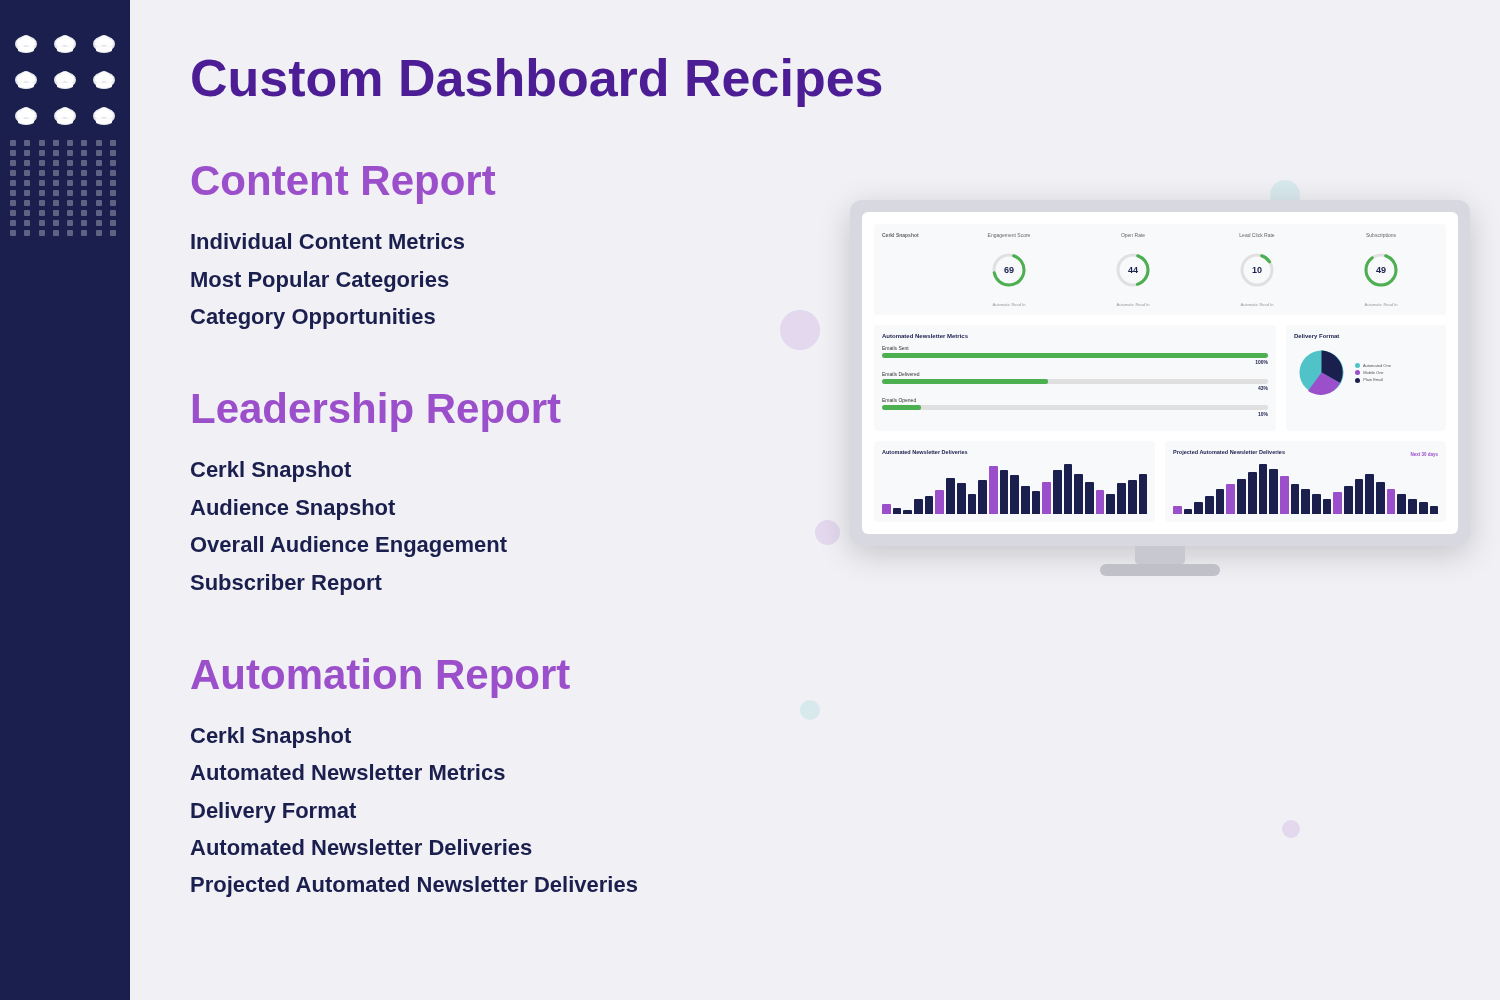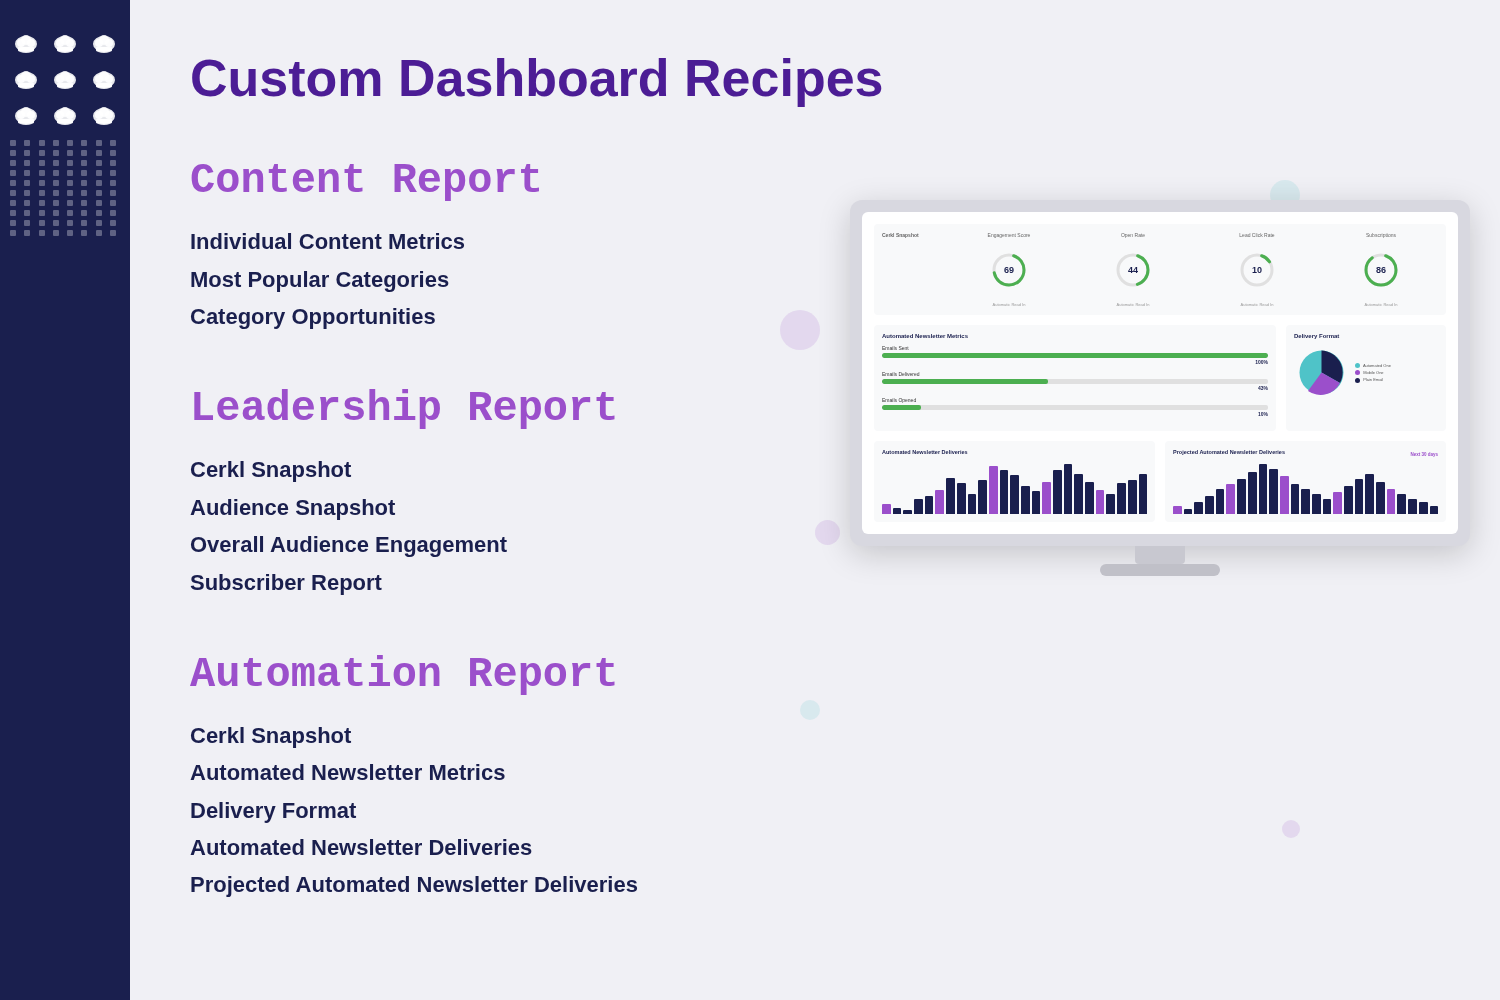--- a/index.html
+++ b/index.html
@@ -78,21 +78,20 @@
 
     .section {
       margin-bottom: 50px;
     }
 
     .section-title {
       font-size: 42px;
       font-weight: 800;
       color: #9b4fcb;
       margin-bottom: 18px;
-      font-family: Liberation Mono, monospace;
     }
 
     .section-items {
       list-style: none;
     }
 
     .section-items li {
       font-size: 22px;
       font-weight: 600;
       color: #1a1f4e;
@@ -602,21 +601,21 @@
               </div>
               <div class="snapshot-sublabel">Automatic Read In</div>
             </div>
             <div class="snapshot-item">
               <div class="snapshot-label">Subscriptions</div>
               <div class="circle-stat">
                 <svg viewBox="0 0 36 36">
                   <circle cx="18" cy="18" r="15" fill="none" stroke="#e0e0e0" stroke-width="3"></circle>
                   <circle cx="18" cy="18" r="15" fill="none" stroke="#4caf50" stroke-width="3" stroke-dasharray="86 14" stroke-dashoffset="25" stroke-linecap="round"></circle>
                 </svg>
-                <div class="circle-value">86</div>
+                <div class="circle-value">49</div>
               </div>
               <div class="snapshot-sublabel">Automatic Read In</div>
             </div>
           </div>
 
           <div class="metrics-row">
             <div class="metrics-left">
               <div class="metrics-section-title">Automated Newsletter Metrics</div>
 
               <div class="bar-row">

